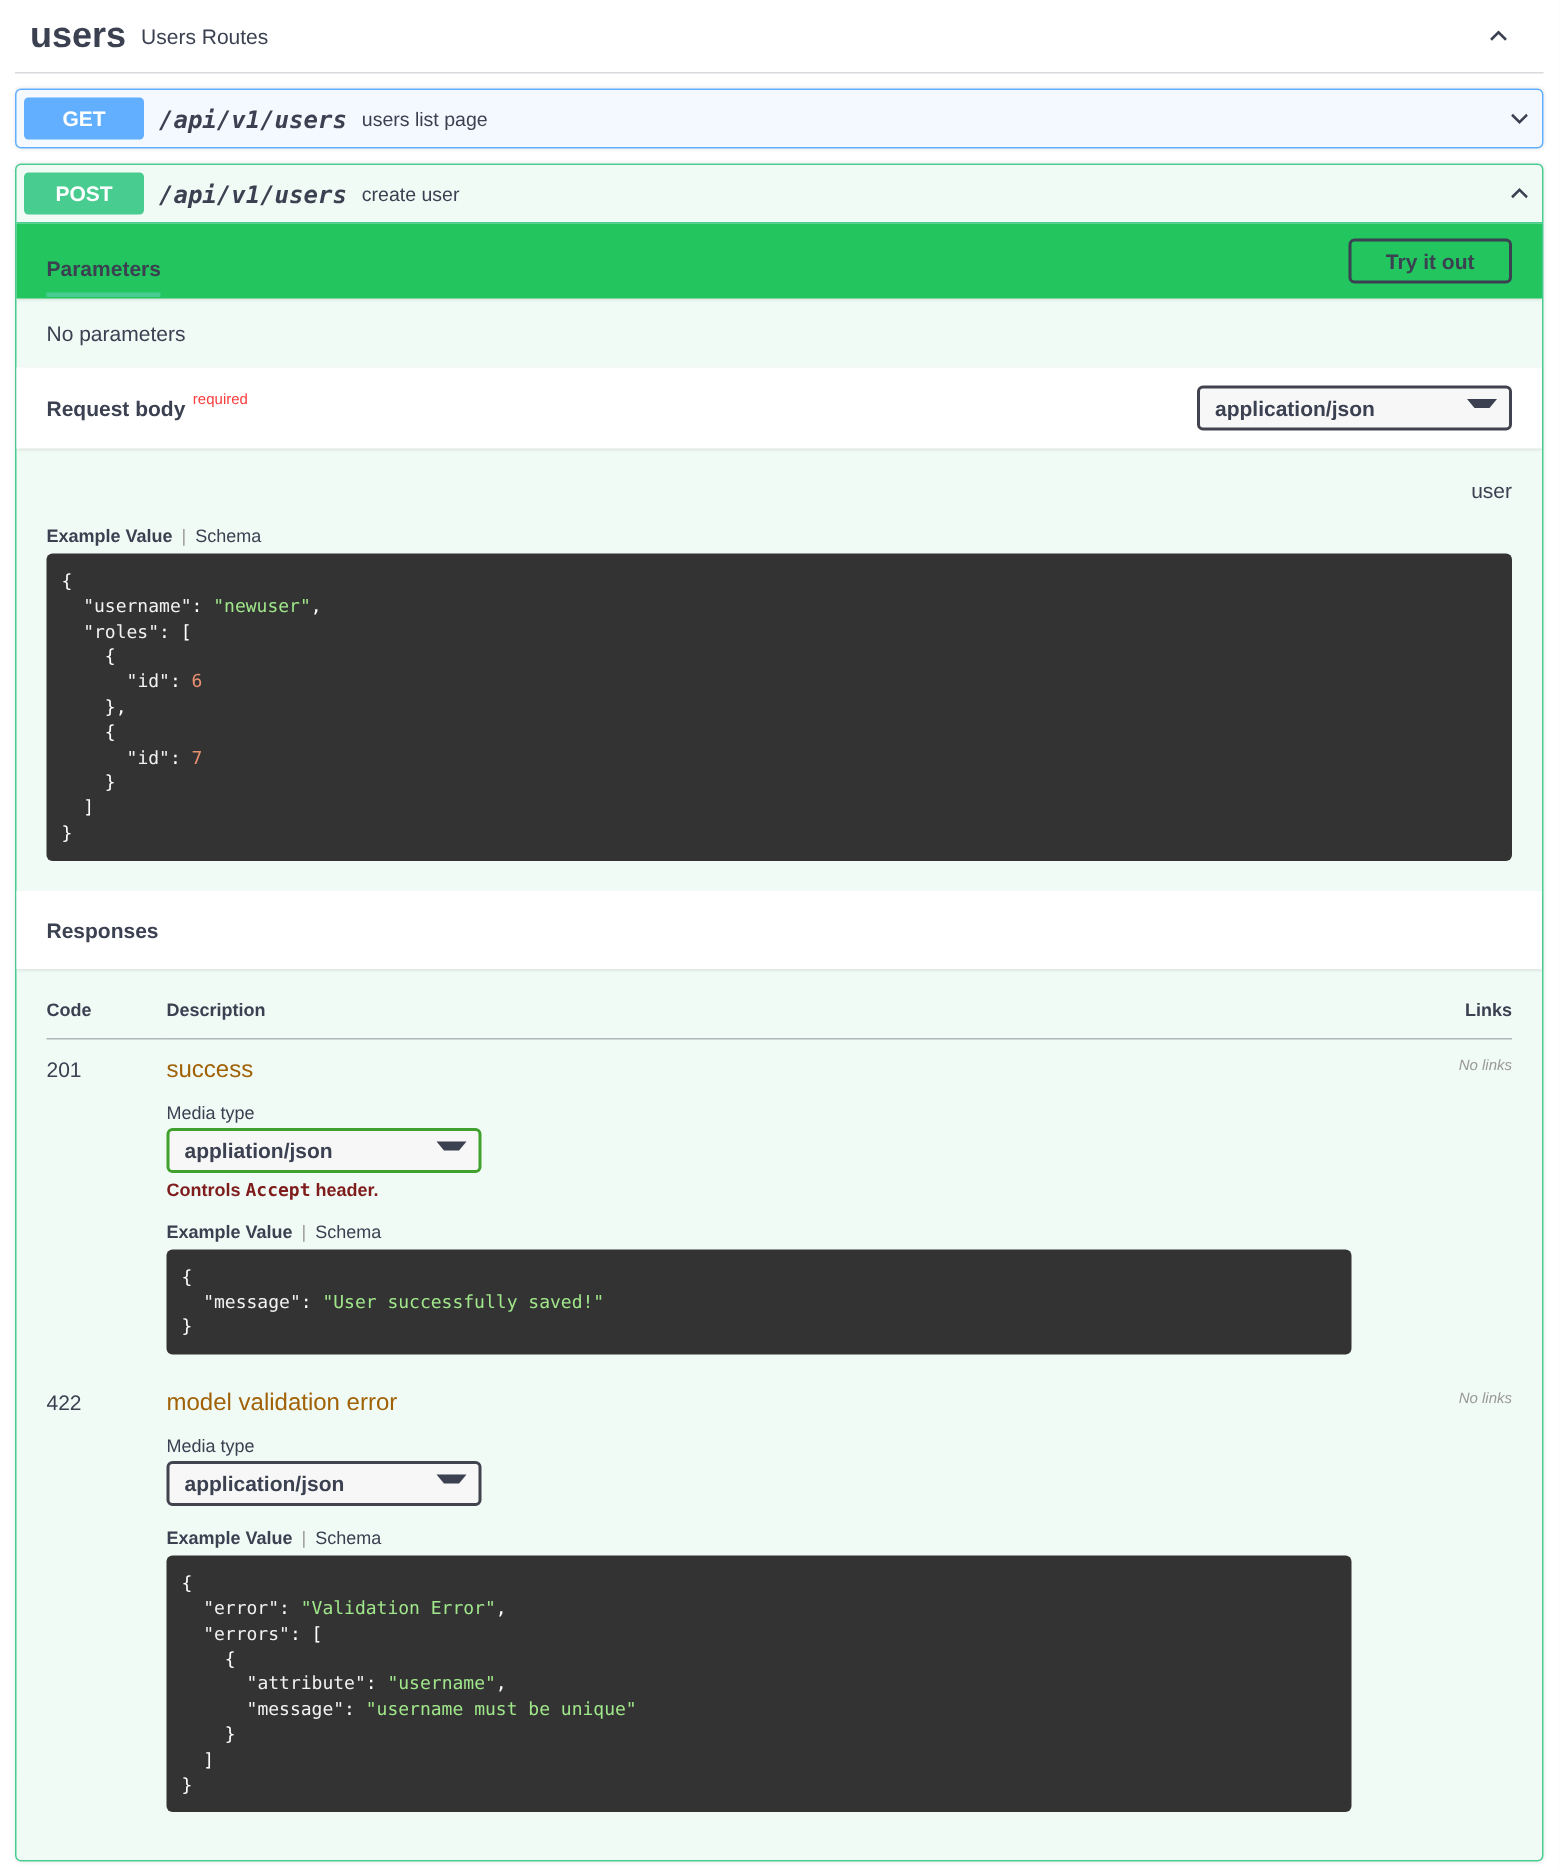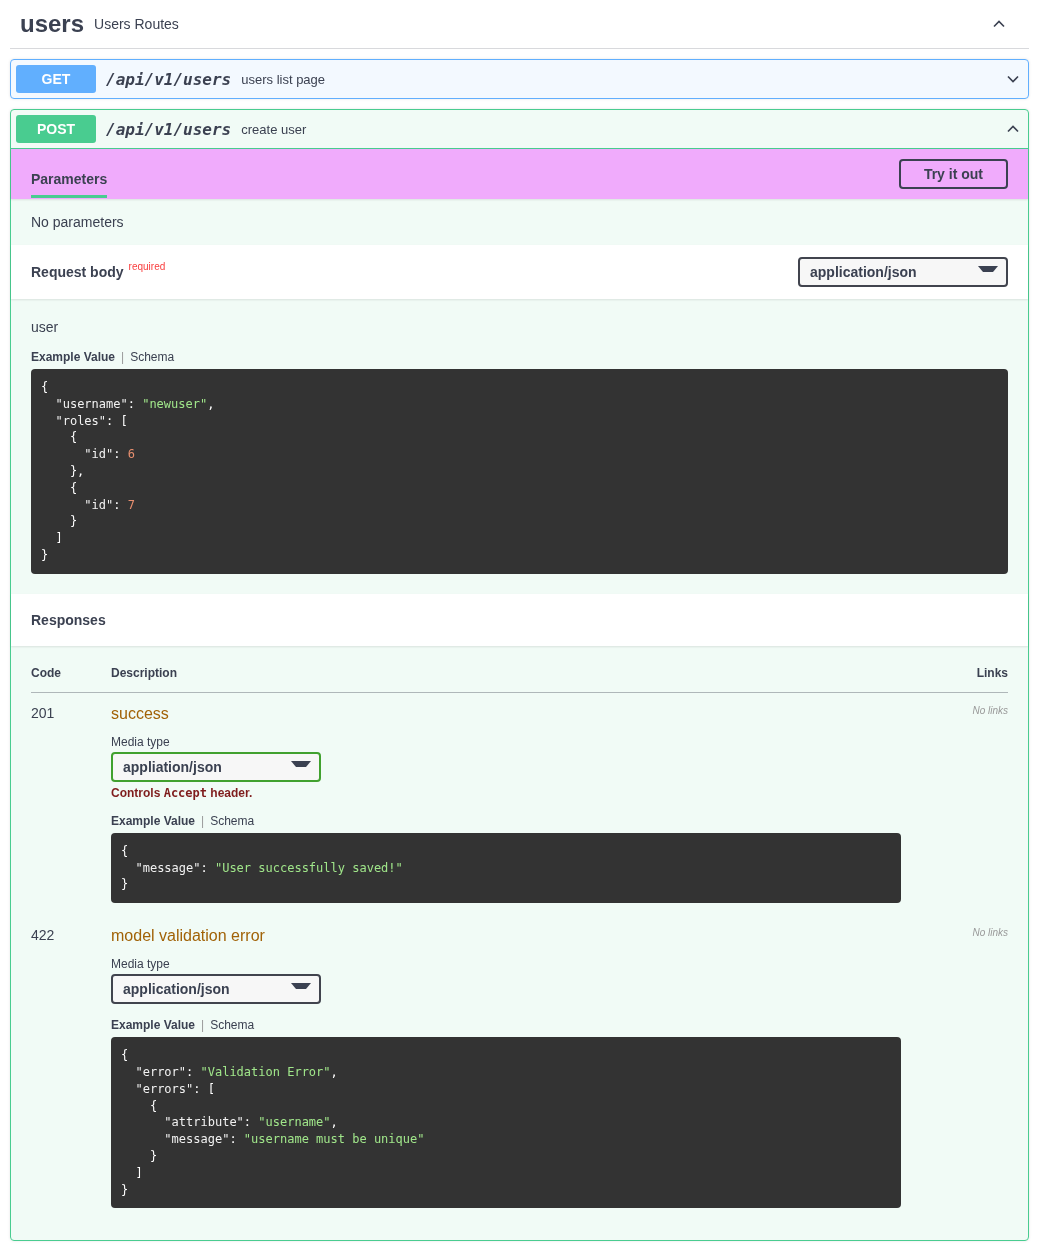--- a/index.html
+++ b/index.html
@@ -83,21 +83,21 @@
   font-size: 13px;
   color: #3b4151;
   flex: 1;
 }
 
 .opblock-body { }
 .section-header {
   display: flex;
   align-items: center;
   padding: 8px 20px;
-  background: #f0abfc;
+  background: #22c55e;
   box-shadow: 0 1px 2px rgba(0,0,0,.1);
   min-height: 50px;
 }
 .tab-title {
   font-size: 14px;
   font-weight: 700;
   color: #3b4151;
   padding: 10px 0;
 }
 .tab-title.active {
@@ -170,20 +170,21 @@
   border-top: 6px solid #3b4151;
   pointer-events: none;
 }
 .body-content {
   padding: 20px;
 }
 .body-desc {
   font-size: 14px;
   color: #3b4151;
   margin-bottom: 15px;
+  text-align: right;
 }
 .tabs-inline {
   font-size: 12px;
   margin-bottom: 5px;
 }
 .tabs-inline .ti {
   cursor: pointer;
   color: #3b4151;
 }
 .tabs-inline .ti.active { font-weight: 700; }

